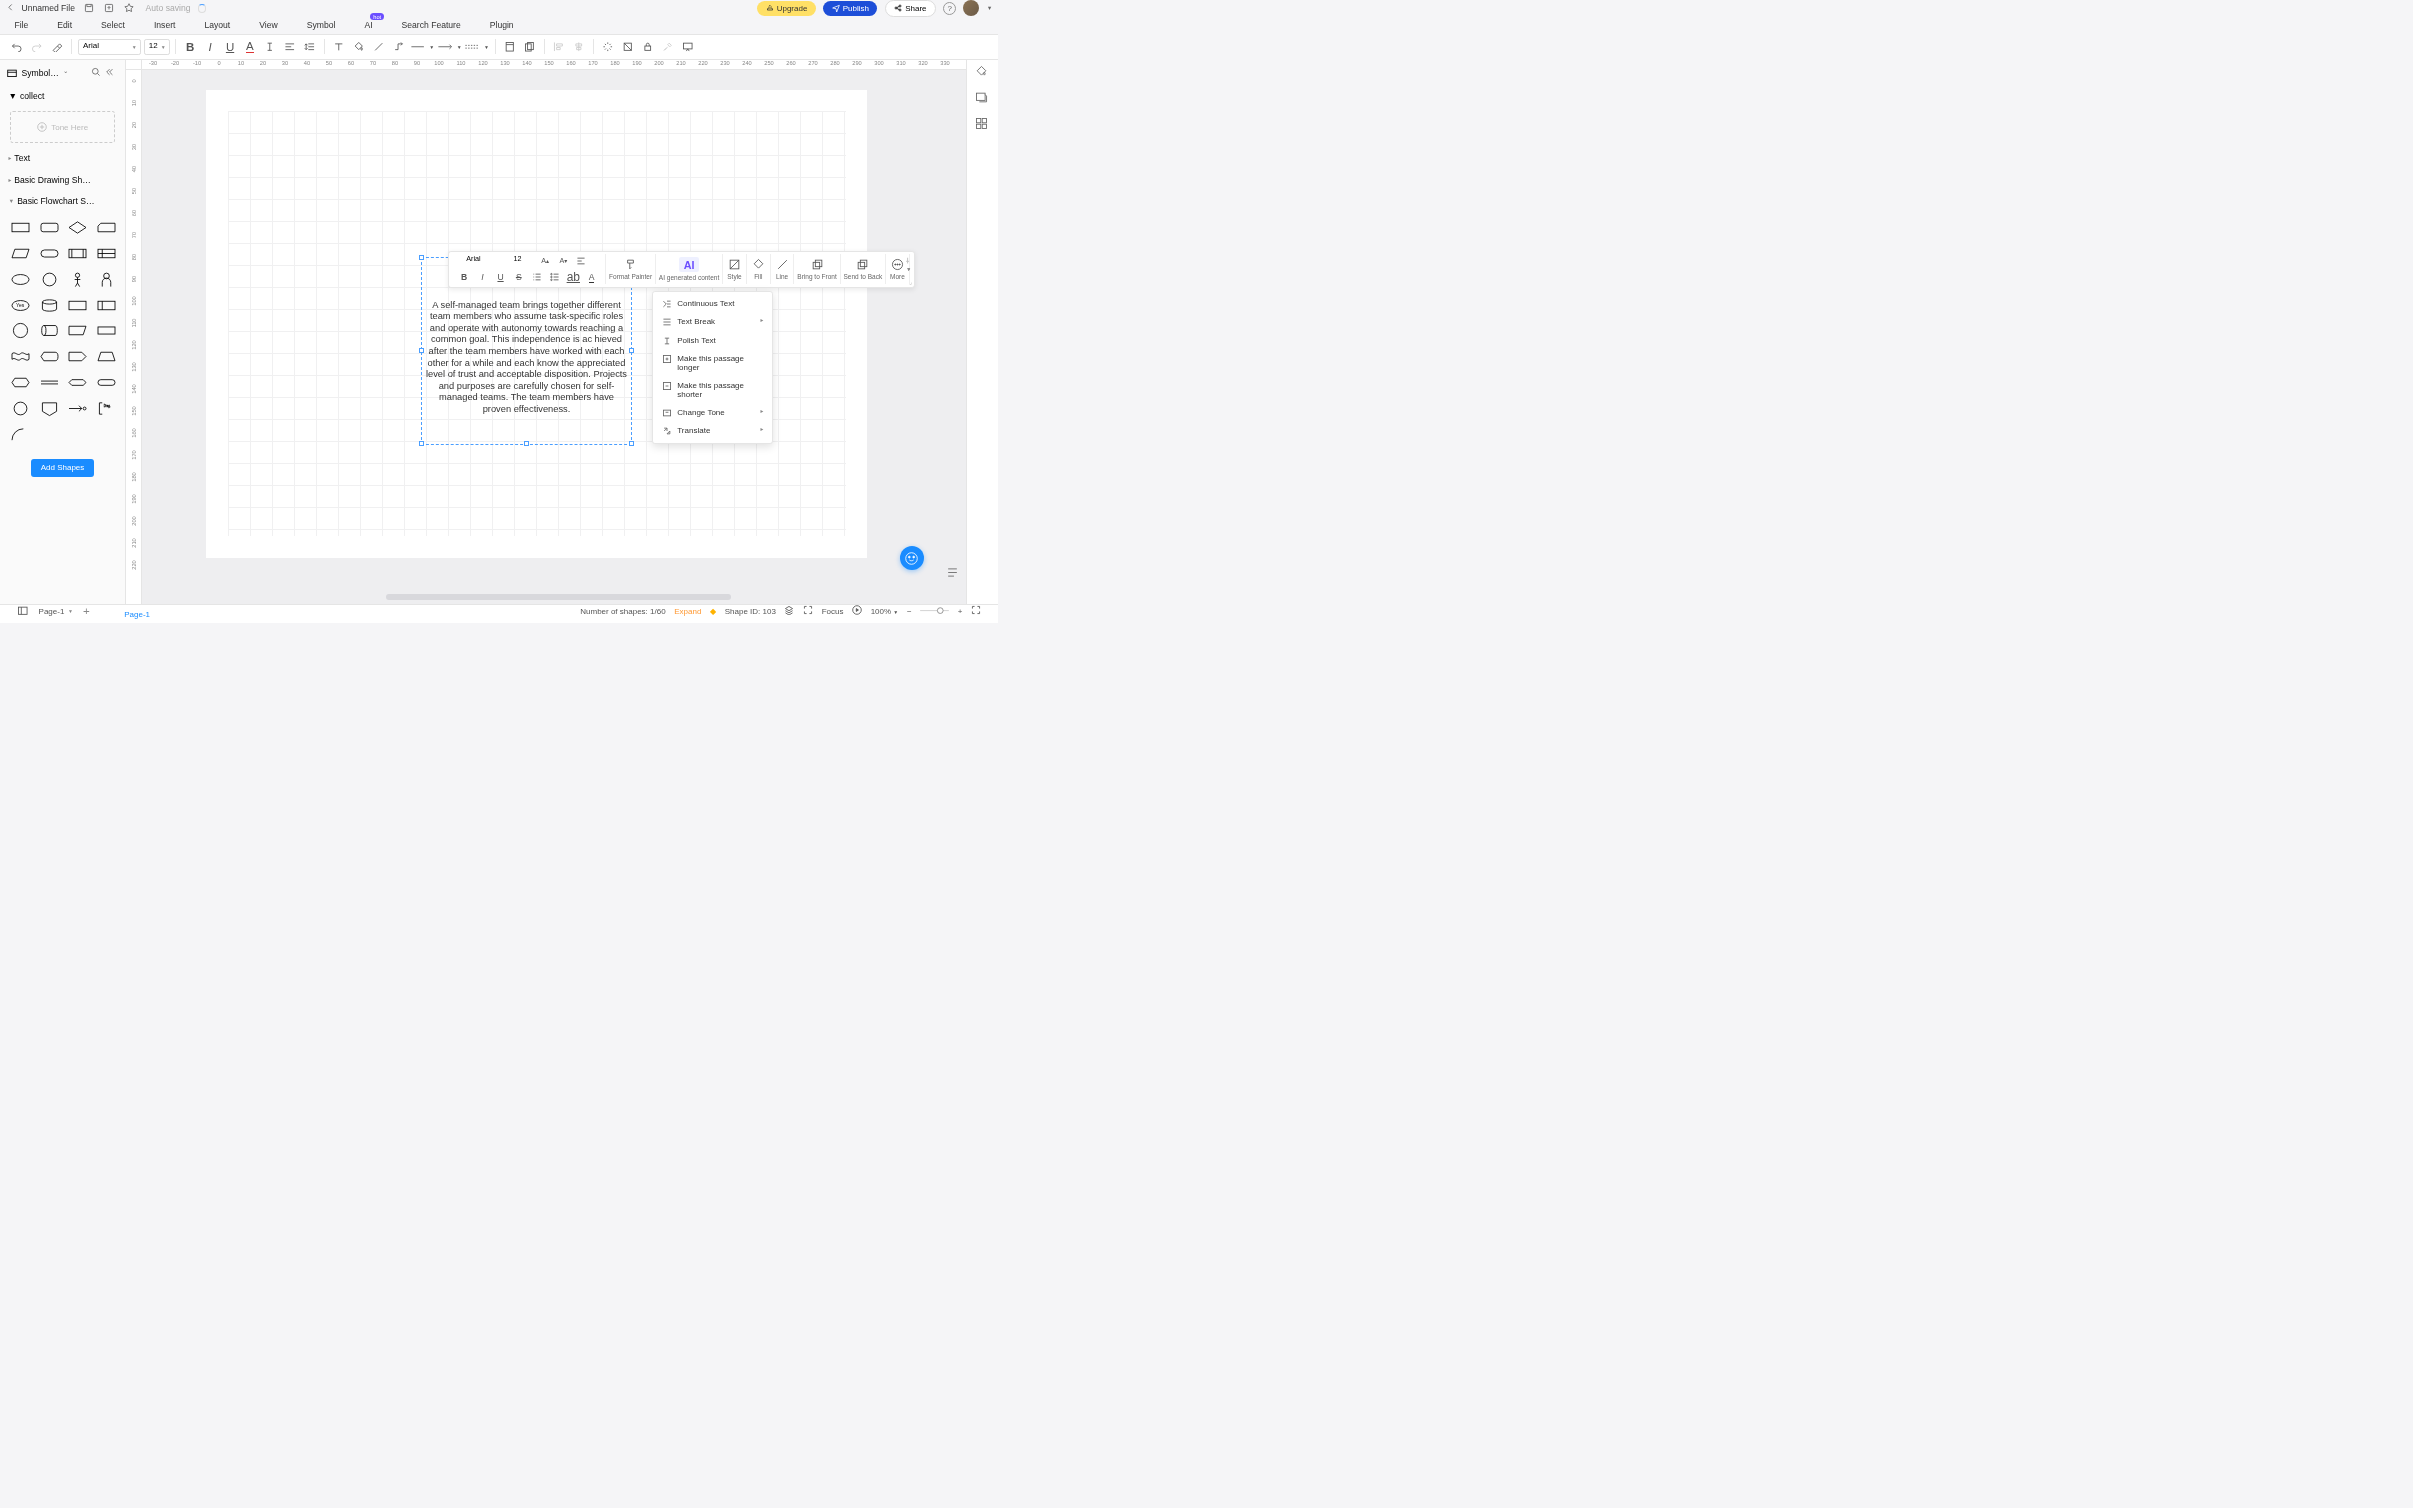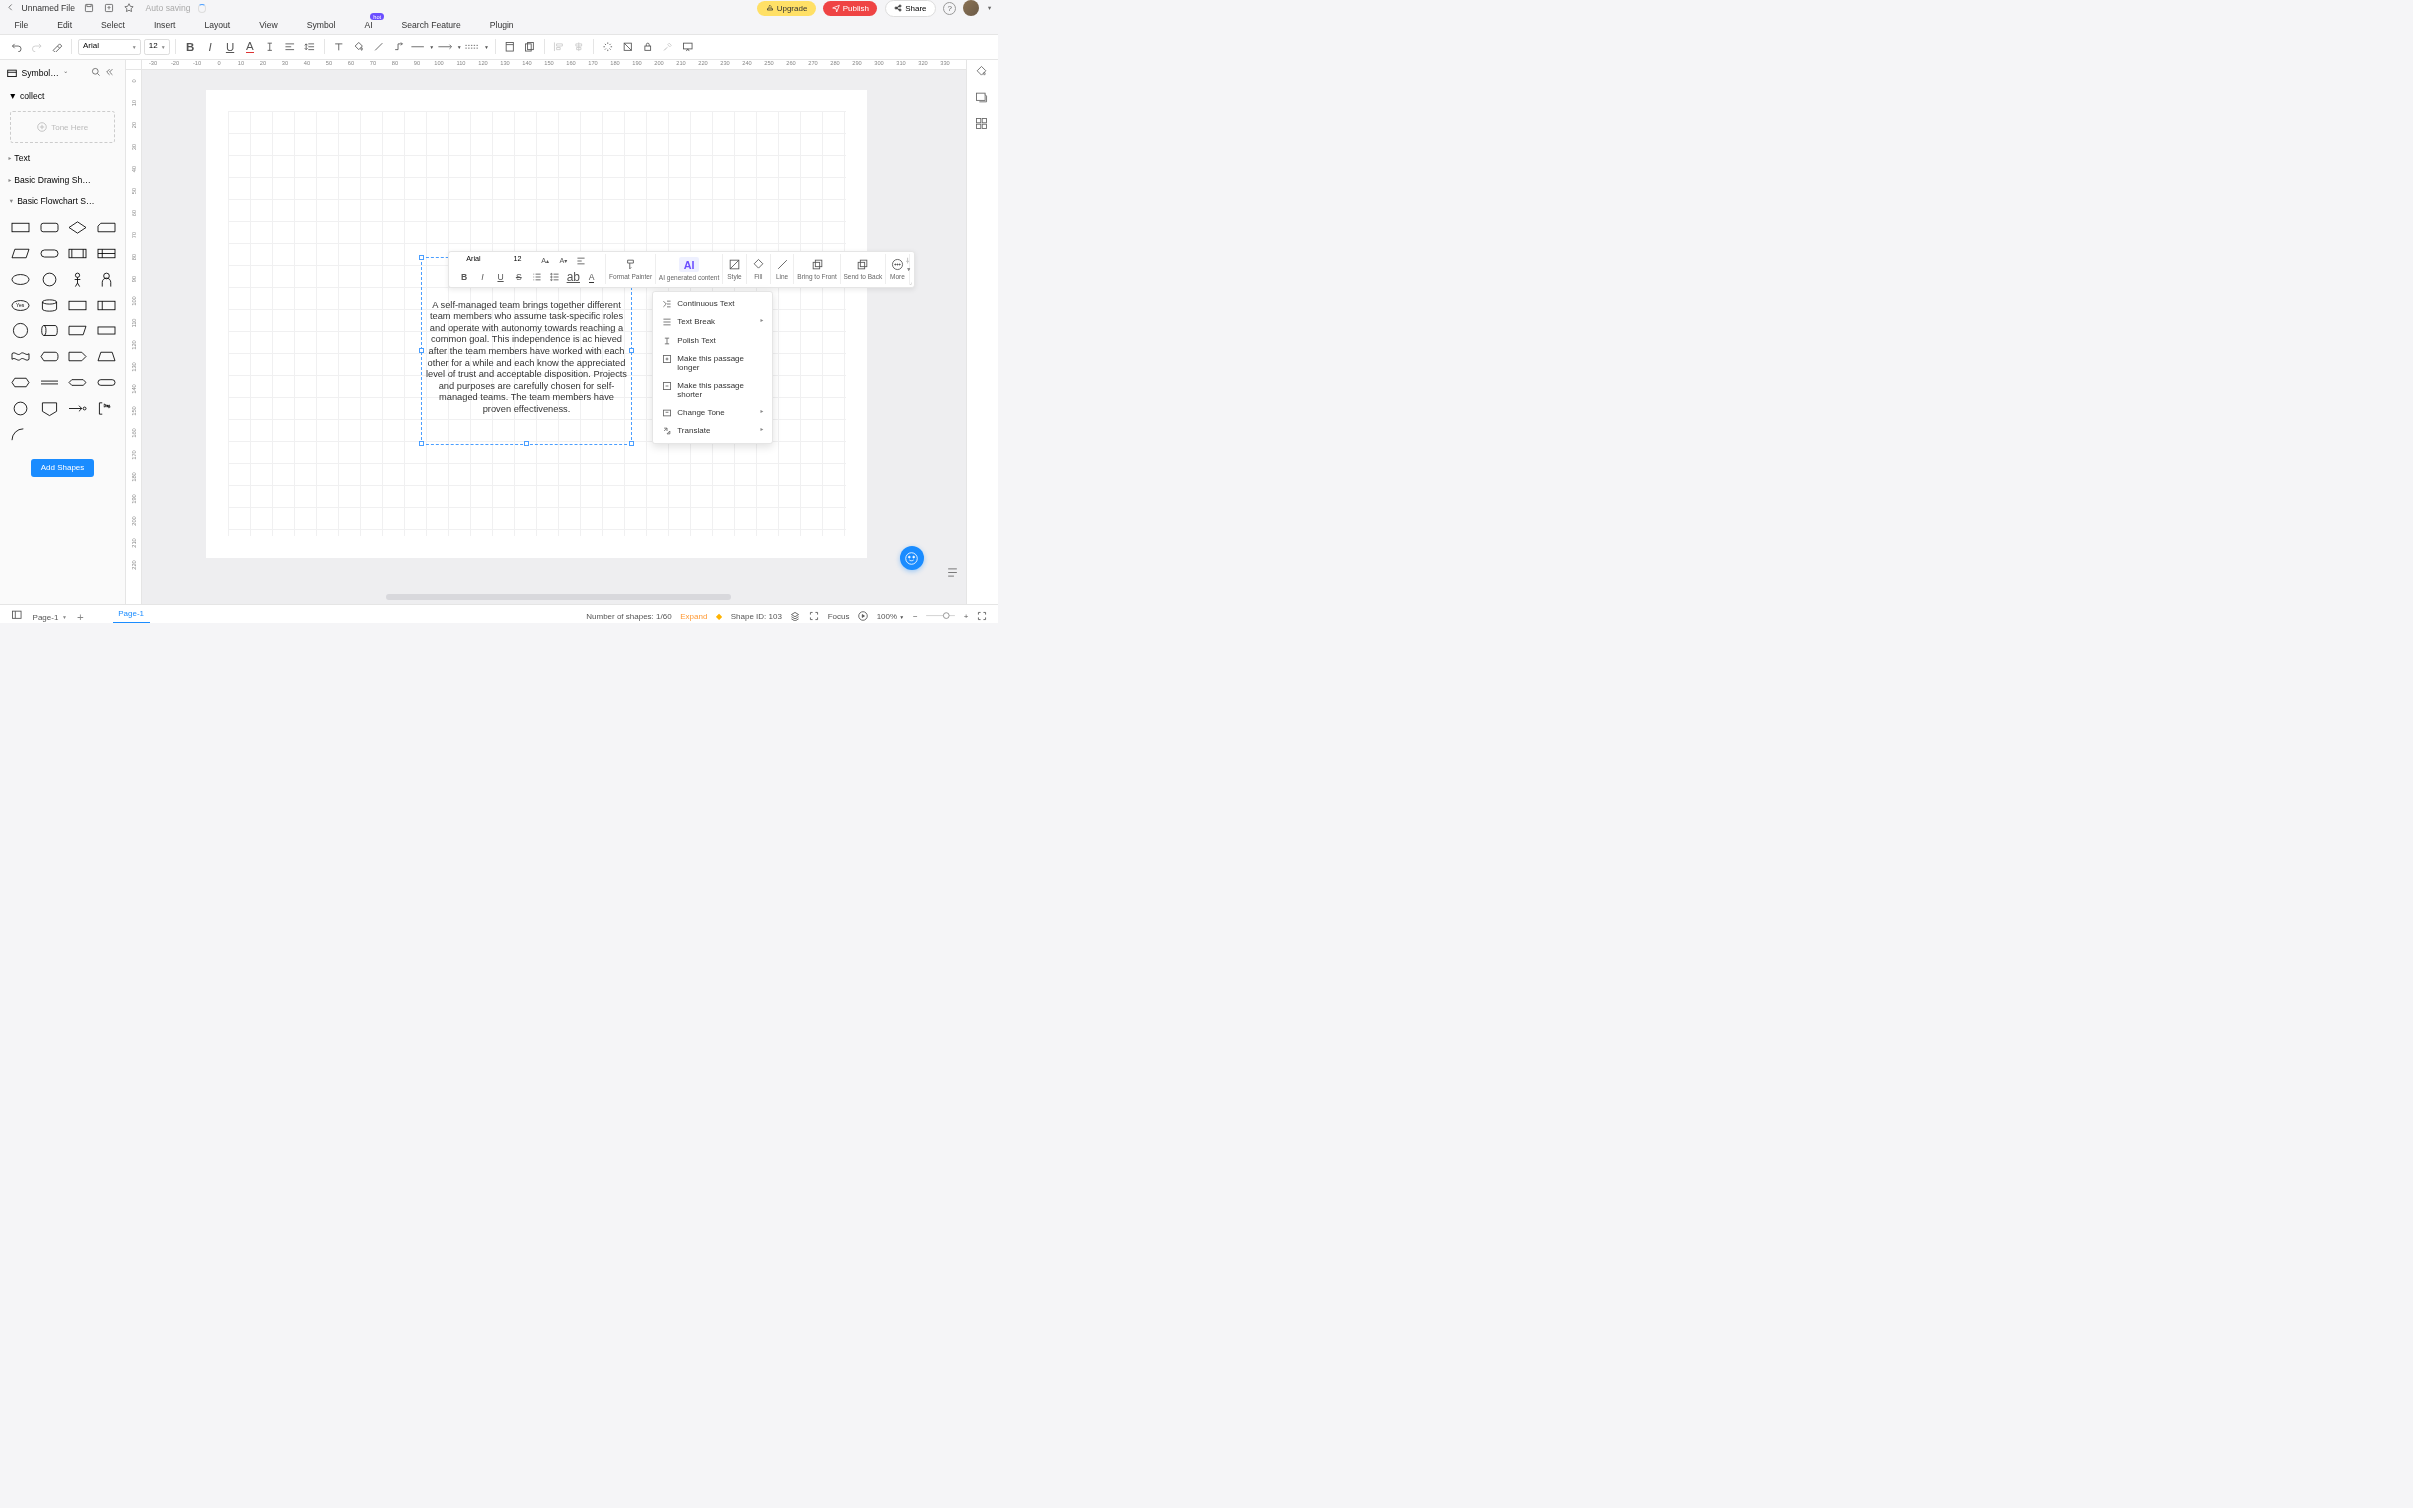--- a/index.html
+++ b/index.html
@@ -7,21 +7,21 @@
 
 
 .titlebar { height: 16.5px; display: flex; align-items: center; padding: 0 5.7px; gap: 7.2px; background: #f5f5f7; }
 .titlebar .back { color: #666; font-size: 9.3px; cursor: pointer; }
 .titlebar .filename { font-size: 8.6px; color: #333; }
 .titlebar .icon-btn { width: 13px; height: 13px; color: #666; display: flex; align-items: center; justify-content: center; }
 .titlebar .autosave { font-size: 8.6px; color: #aaa; margin-left: 2.9px; }
 .spinner { width: 8.6px; height: 8.6px; border: 1.1px solid #ddd; border-top-color: #4a9eff; border-radius: 50%; }
 .titlebar .right { margin-left: auto; display: flex; align-items: center; gap: 7.2px; }
 .btn-upgrade { background: #ffe066; color: #333; border: none; border-radius: 10px; padding: 2.9px 8.6px; font-size: 8px; display: flex; align-items: center; gap: 2.9px; cursor: pointer; }
-.btn-publish { background: #ef4444; color: #fff; border: none; border-radius: 10px; padding: 2.9px 8.6px; font-size: 8px; display: flex; align-items: center; gap: 2.9px; cursor: pointer; }
+.btn-publish { background: #1d4ed8; color: #fff; border: none; border-radius: 10px; padding: 2.9px 8.6px; font-size: 8px; display: flex; align-items: center; gap: 2.9px; cursor: pointer; }
 .btn-share { background: #fff; border: 0.7px solid #ddd; border-radius: 10px; padding: 2.9px 8.6px; font-size: 8px; display: flex; align-items: center; gap: 2.9px; cursor: pointer; }
 .help-icon { width: 13px; height: 13px; border: 0.7px solid #999; border-radius: 50%; font-size: 8px; display: flex; align-items: center; justify-content: center; color: #666; }
 .avatar { width: 16px; height: 16px; border-radius: 50%; background: linear-gradient(135deg,#8b7355,#6b5a47); }
 .caret { font-size: 5.7px; color: #666; }
 
 
 .menubar { height: 17px; display: flex; align-items: center; padding: 0 14.4px; gap: 29px; background: #f5f5f7; font-size: 8.6px; color: #333; }
 .menubar .item { cursor: pointer; position: relative; }
 .hot-badge { position: absolute; top: -7.2px; right: -11.5px; background: #6b4eff; color: #fff; font-size: 5.7px; padding: 0.7px 2.9px; border-radius: 4.3px; }
 
@@ -98,21 +98,21 @@
 
 
 .hscroll { position: absolute; bottom: 4.3px; left: 244px; width: 345px; height: 5.7px; background: #d8d8dc; border-radius: 2.9px; }
 
 
 .chat-fab { position: absolute; right: 42px; bottom: 34px; width: 24.4px; height: 24.4px; border-radius: 50%; background: #1a8cff; display: flex; align-items: center; justify-content: center; color: #fff; box-shadow: 0 1.4px 5.7px rgba(26,140,255,.4); }
 
 .list-icon-fab { position: absolute; right: 5.7px; bottom: 24.4px; width: 14.4px; height: 14.4px; color: #666; }
 
 
-.bottombar { height: 18.7px; border-top: 0.7px solid #e5e5e5; background: #fff; display: flex; align-items: flex-end; padding: 0 11px; font-size: 8px; color: #555; gap: 7.2px; }
+.bottombar { height: 18.7px; border-top: 0.7px solid #e5e5e5; background: #fff; display: flex; align-items: flex-start; padding: 0 17px; font-size: 8px; color: #555; gap: 7.2px; }
 .bottombar .page-select { border: none; background: transparent; font-size: 8px; padding: 1.4px 11.5px 1.4px 2.9px; position: relative; display: inline-block;}
 .bottombar .right { margin-left: auto; display: flex; align-items: center; gap: 8.6px; }
 .tab-page { color: #1a8cff; padding: 0 5.7px; border-bottom: 1.4px solid #1a8cff; height: 18.7px; display: flex; align-items: center; }
 .expand-link { color: #ff9933; }
 
 svg { stroke: currentColor; fill: none; stroke-width: 1.2; }
 </style>
 </head>
 <body>
 

